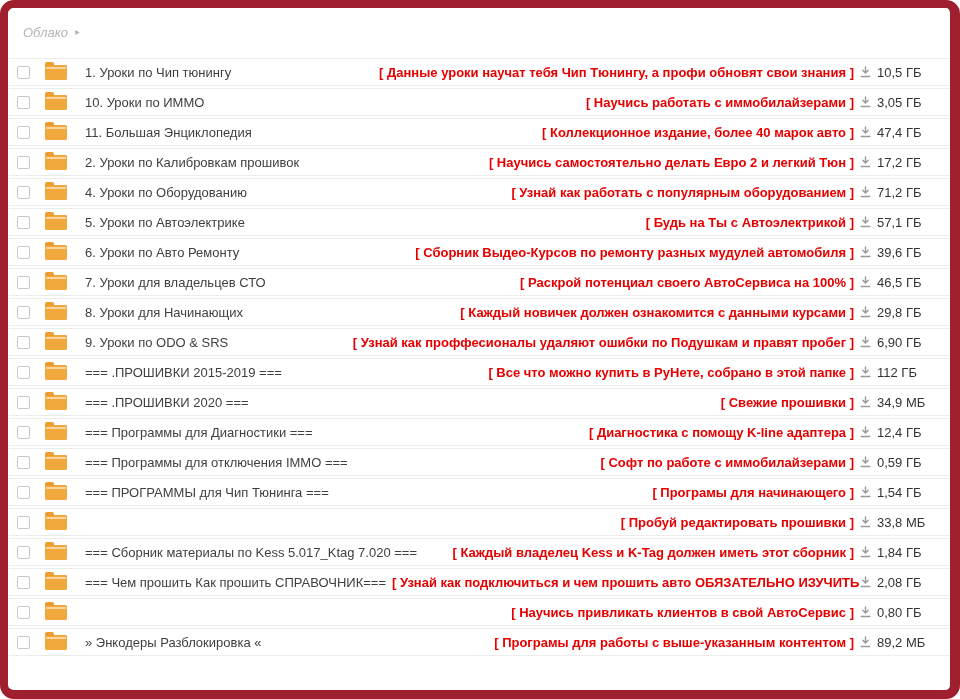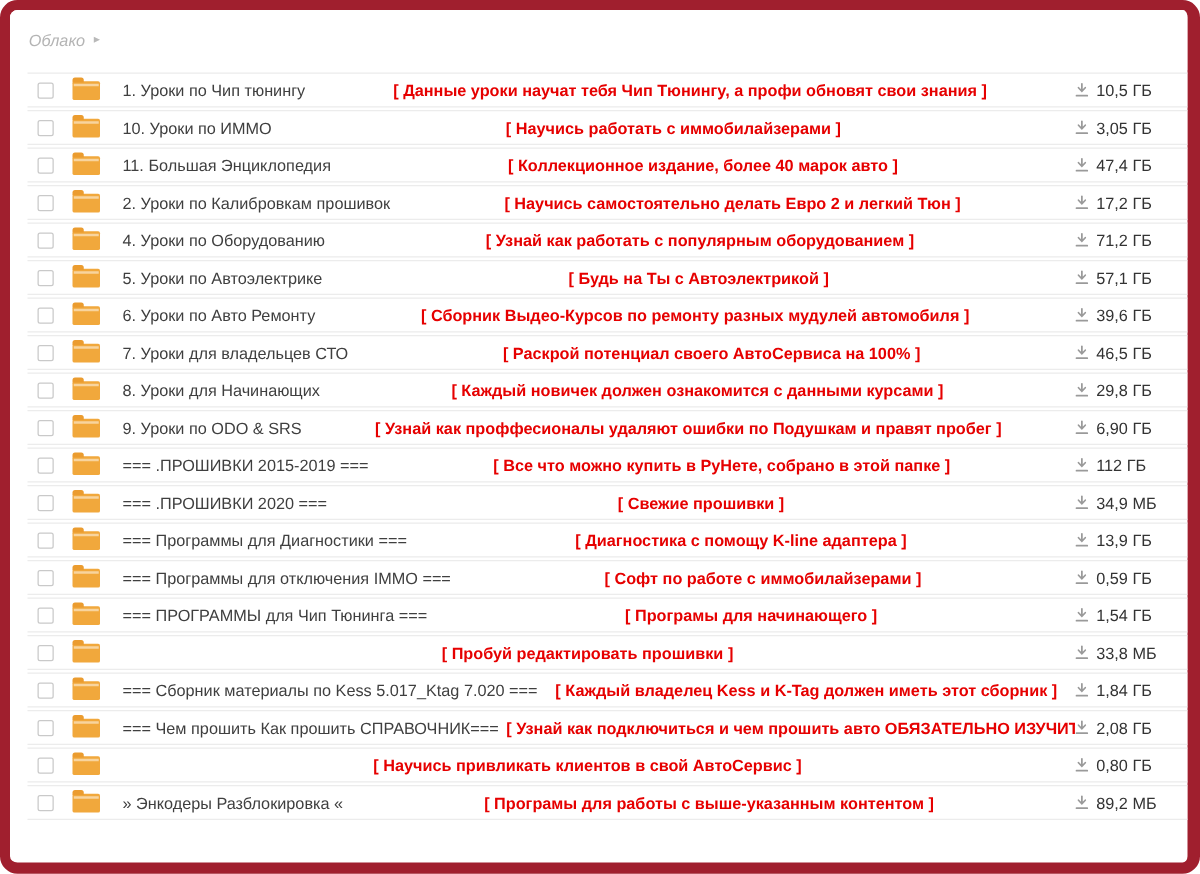--- a/index.html
+++ b/index.html
@@ -23,21 +23,21 @@
     display:flex; align-items:center;
     padding-left:15px;
     background:#ffffff;
   }
   .breadcrumb a {
     color:#b4b4b4; font-size:13px; text-decoration:none; cursor:pointer;font-style:italic;
   }
   .crumb-chevron {
     color:#b9b9b9; font-size:10px; margin-left:7px; line-height:1;
   }
-  .rows { padding:2px 0 0 14px; }
+  .rows { padding:2px 0 0 1px; }
   .row {
     display:flex; align-items:center;
     height:28px;
     margin-bottom:2px;
     background:#ffffff;
     border-top:1px solid #ececec;
     border-bottom:1px solid #ececec;
     cursor:pointer;
   }
   .checkbox {
@@ -68,21 +68,21 @@
   }
   .name {
     margin-left:18px;
     font-size:13px;
     color:#3f3f3f;
     white-space:nowrap;
     flex:0 0 auto;
   }
   .desc {
     flex:1 1 auto;
-    text-align:center;
+    text-align:right;
     font-size:13px;
     font-weight:bold;
     color:#E60000;
     white-space:nowrap;
     overflow:hidden;
     padding:0 6px;
   }
   .sizebox {
     flex:0 0 auto;
     width:82px;
@@ -298,21 +298,21 @@
     <span class="checkbox"></span>
     <span class="folder"></span>
     <span class="name">=== Программы для Диагностики ===</span>
     <span class="desc">[ Диагностика с помощу K-line адаптера ]</span>
     <span class="sizebox">
       <span class="dl-btn">
         <svg width="11" height="12" viewBox="0 0 11 12">
           <path d="M5.5 1 v5.2 M2.8 4.2 L5.5 7 L8.2 4.2 M1.2 10.5 h8.6" stroke="#9a9a9a" stroke-width="1.4" fill="none" stroke-linecap="round"></path>
         </svg>
       </span>
-      <span class="size">13,9 ГБ</span>
+      <span class="size">12,4 ГБ</span>
     </span>
   </div>
 
   <div class="row">
     <span class="checkbox"></span>
     <span class="folder"></span>
     <span class="name">=== Программы для отключения IMMO ===</span>
     <span class="desc">[ Софт по работе с иммобилайзерами ]</span>
     <span class="sizebox">
       <span class="dl-btn">

